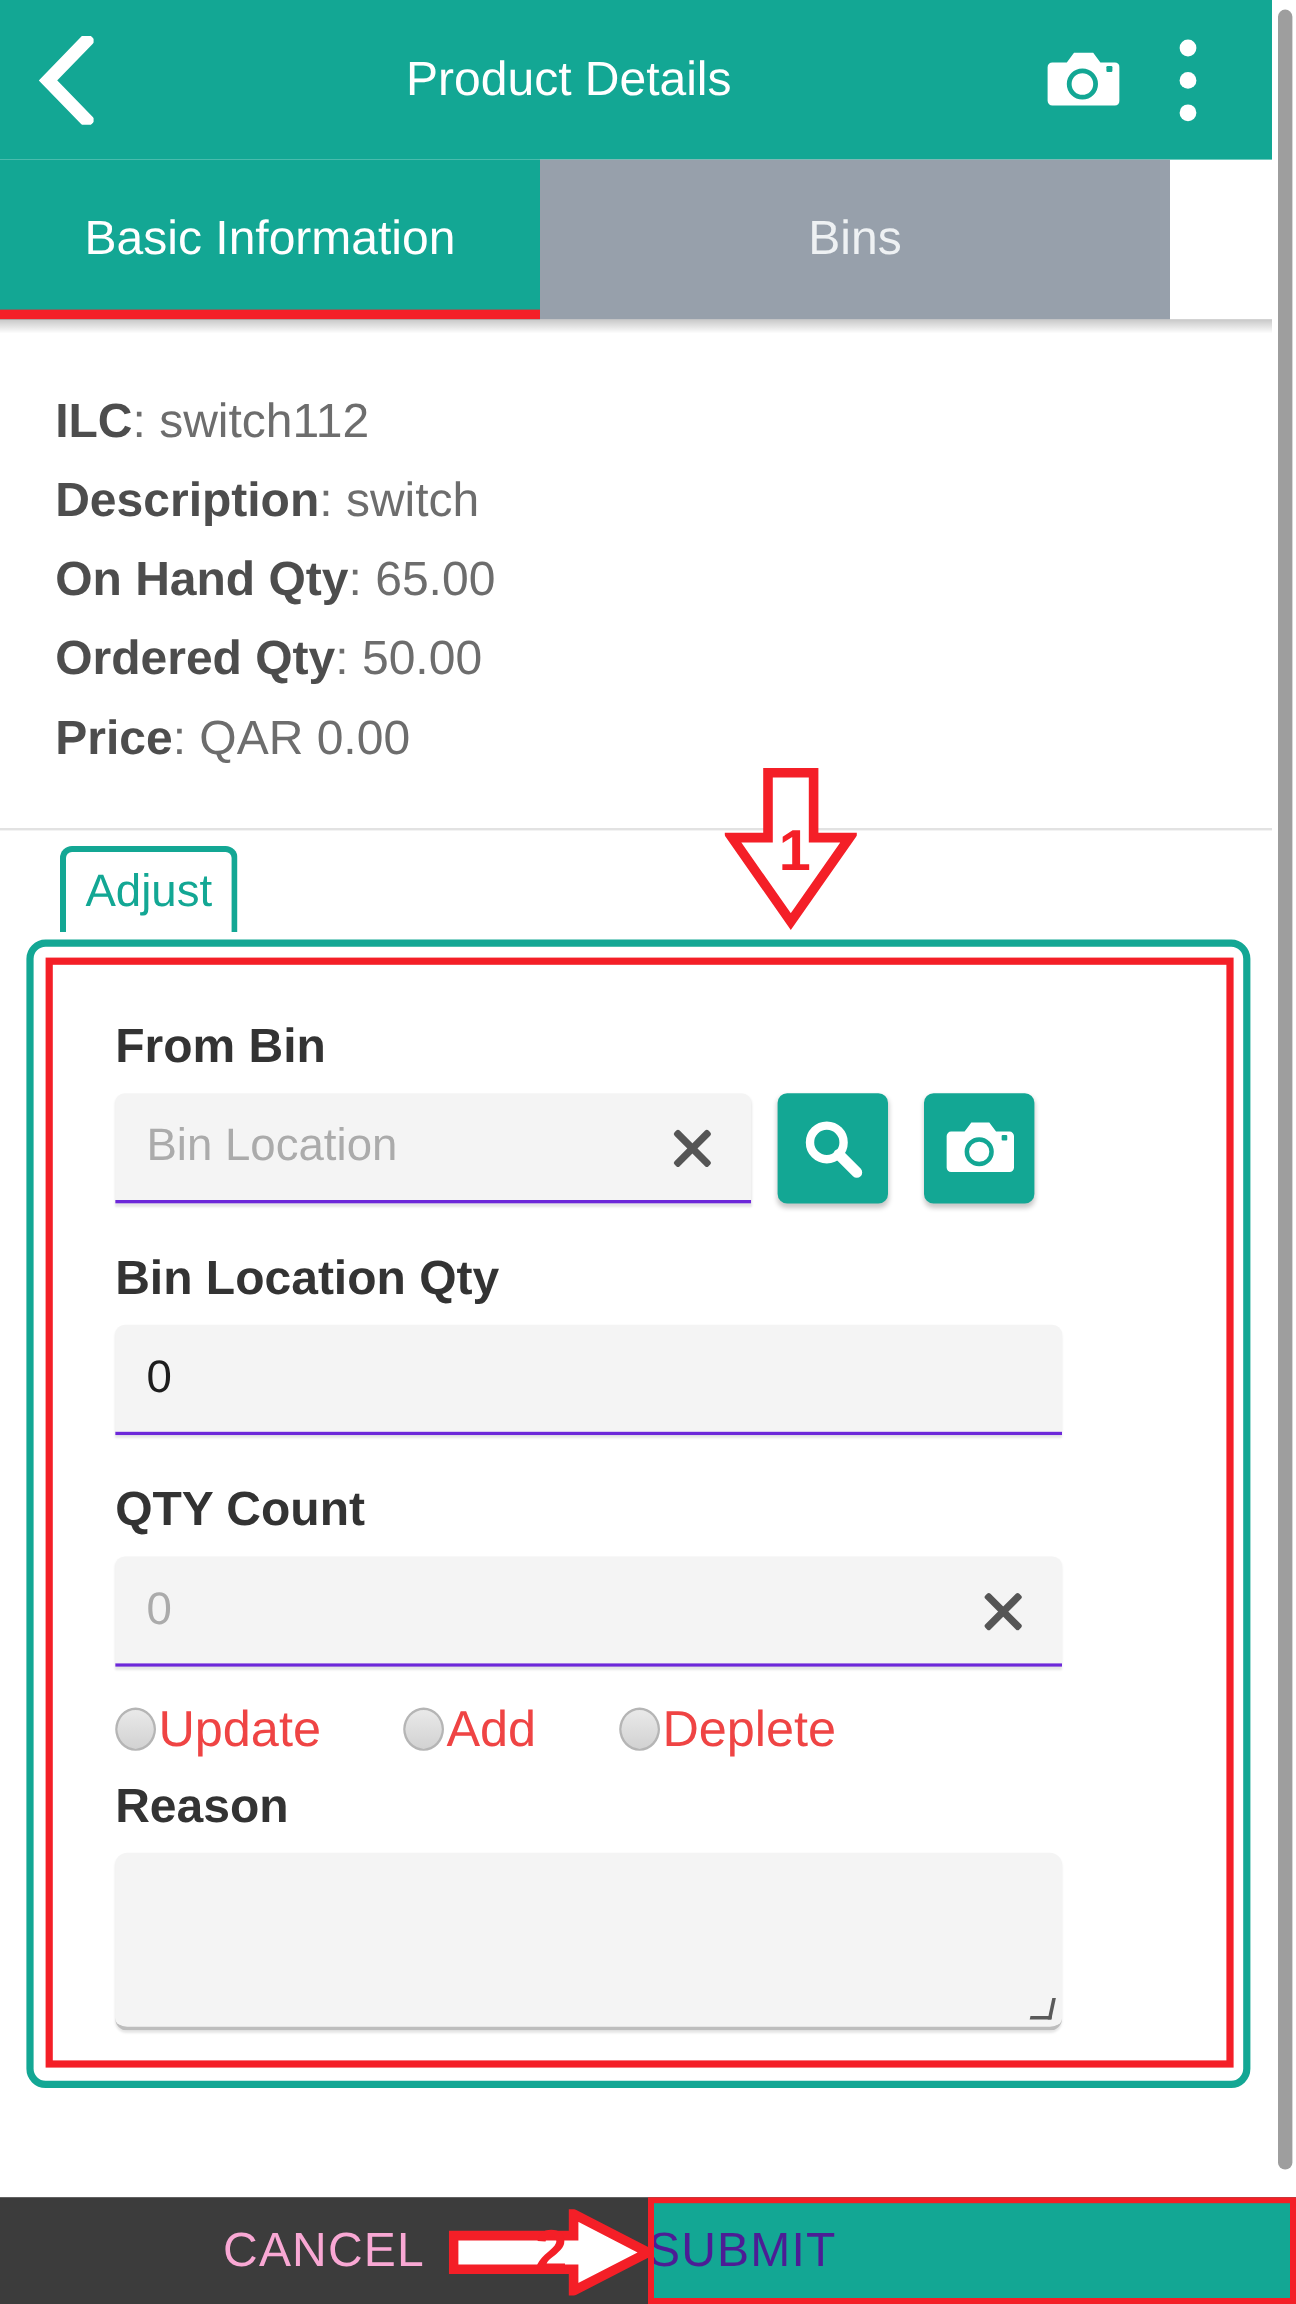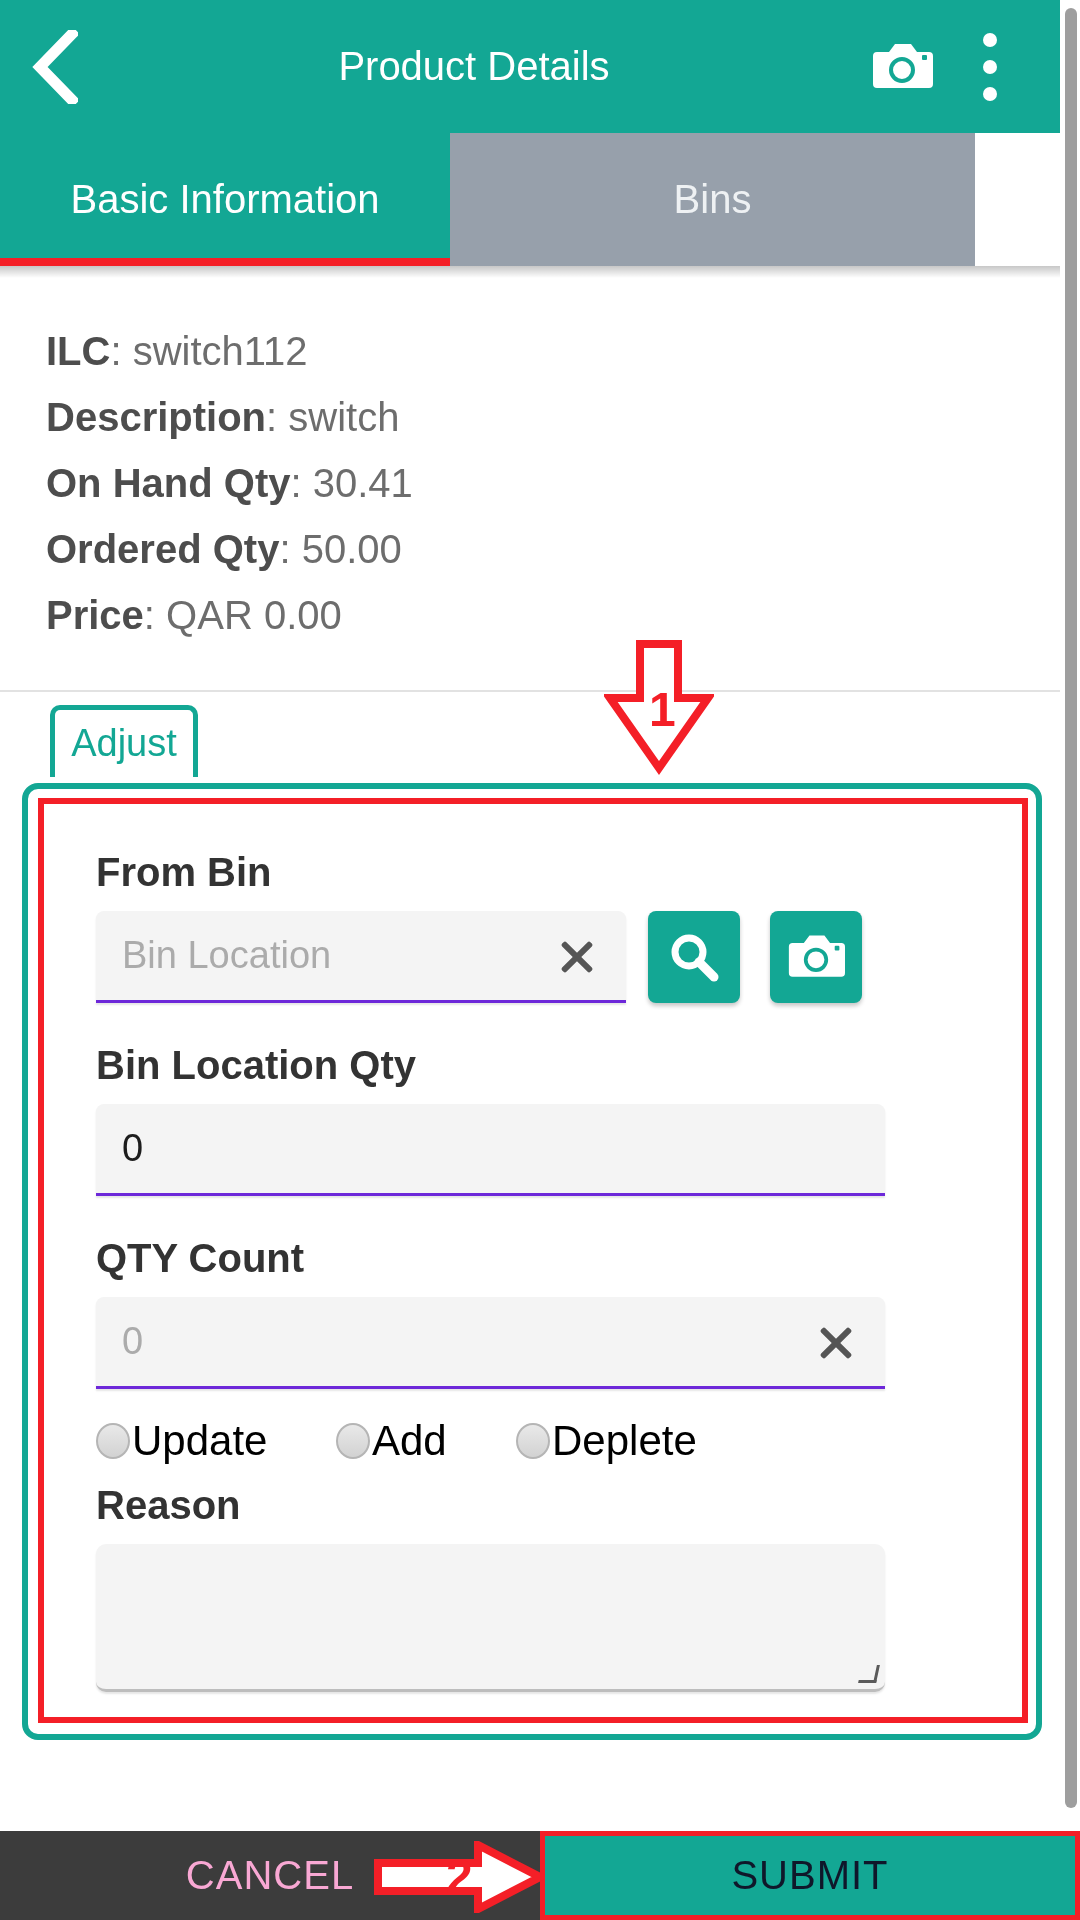--- a/index.html
+++ b/index.html
@@ -116,21 +116,21 @@
   
   .radio-row { display:flex; align-items:center; margin-top:28px; }
   .radio-item { display:flex; align-items:center; }
   .radio-item:nth-child(1) { width:240px; }
   .radio-item:nth-child(2) { width:180px; }
   .radio-dot {
     width:34px; height:36px; border-radius:50%;
     background:linear-gradient(to bottom,#e9e9e9,#d2d2d2);
     border:2px solid #b5b5b5; flex:0 0 34px;
   }
-  .radio-label { font-size:42px; color:#000000; margin-left:2px; }
+  .radio-label { font-size:42px; color:#ef4444; margin-left:2px; }
 
   
   .textarea-box {
     margin-top:14px; width:100%; height:148px;
     background:#f4f4f4; border-bottom:3px solid #bdbdbd;
     border-radius:10px; position:relative;
     box-shadow:0 2px 2px rgba(0,0,0,0.10);
   }
   .resize-grip {
     position:absolute; right:7px; bottom:6px; width:18px; height:18px;
@@ -141,22 +141,22 @@
   
   .bottombar {
     position:absolute; left:0; top:1831px; width:1080px; height:89px;
     background:#3c3c3c; display:flex;
   }
   .btn-cancel {
     width:540px; display:flex; align-items:center; justify-content:center;
     color:#f9a8d4; font-size:40px; letter-spacing:1px;
   }
   .btn-submit {
-    width:540px; background:#13a794; display:flex; align-items:center; justify-content:center;
-    color:#0f172a; font-size:40px; letter-spacing:1px;
+    width:540px; background:#13a794; display:flex; align-items:center; 
+    color:#4c1d95; font-size:40px; letter-spacing:1px;
   }
   .submit-highlight {
     position:absolute; left:540px; top:1831px; width:540px; height:89px;
     border:5px solid #f41f27; z-index:9; pointer-events:none;
   }
 
   
   .scroll-track { position:absolute; right:0; top:0; width:20px; height:1831px; background:#ffffff; }
   .scroll-thumb { position:absolute; right:3px; top:8px; width:12px; height:1800px; background:#9e9e9e; border-radius:6px; }
 
@@ -212,21 +212,21 @@
   <div class="tab-shadow"></div>
 
   <div class="info">
     <div class="info-row">
       <b>ILC</b><span>: </span><span>switch112</span>
     </div>
     <div class="info-row">
       <b>Description</b><span>: </span><span>switch</span>
     </div>
     <div class="info-row">
-      <b>On Hand Qty</b><span>: </span><span>30.41</span>
+      <b>On Hand Qty</b><span>: </span><span>65.00</span>
     </div>
     <div class="info-row">
       <b>Ordered Qty</b><span>: </span><span>50.00</span>
     </div>
     <div class="info-row">
       <b>Price</b><span>: </span><span>QAR 0.00</span>
     </div>
   </div>
 
   <div class="divider"></div>

